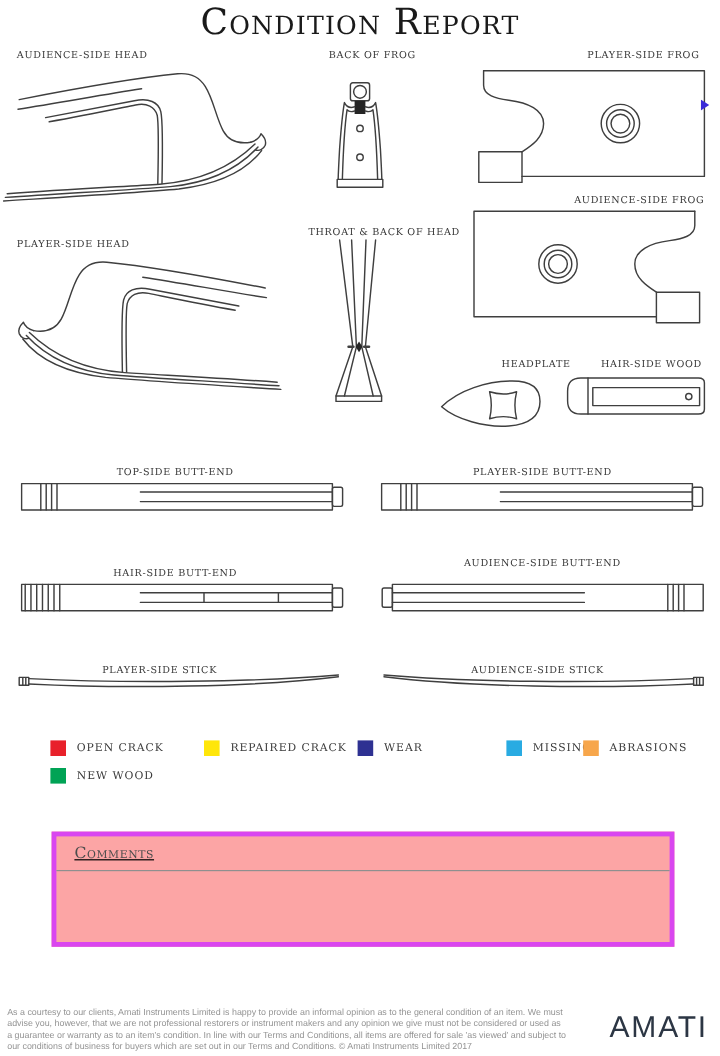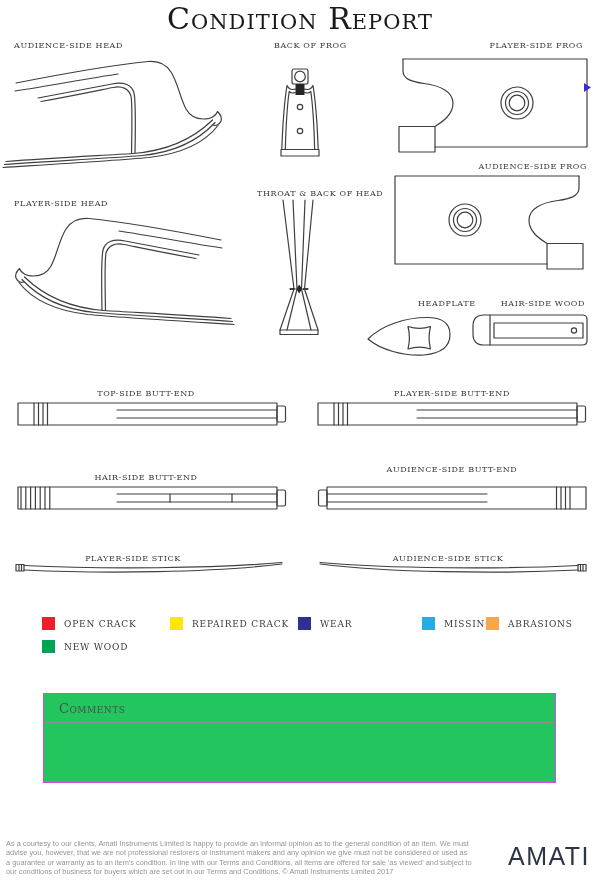--- a/index.html
+++ b/index.html
@@ -11,21 +11,21 @@
   .ctr{transform:translateX(-50%);}
   .draw{position:absolute;}
   .draw *{fill:none;stroke:#3f3f3f;stroke-width:1.2;stroke-linejoin:round;stroke-linecap:round;}
   .draw .solid{fill:#252525;stroke:none;}
   .draw .thick{stroke-width:2.2;}
   .marker{position:absolute;}
   .leg{position:absolute;display:flex;align-items:center;gap:9px;}
   .leg .sw{width:13px;height:13px;flex:0 0 auto;}
   .leg .lt{font-size:9px;letter-spacing:.8px;color:#3a3a3a;white-space:nowrap;}
   .comments{position:absolute;left:43px;top:693px;width:511px;height:88px;
-            border:1px solid #d946ef;background:#22c55e;}
+            border:4px solid #d946ef;background:#fca5a5;text-decoration:underline;}
   .comments .hd{height:28px;border-bottom:1px solid #8f8f8f;display:flex;align-items:center;}
   .comments .hd span{margin-left:15px;font-size:13px;font-variant:small-caps;
                      letter-spacing:.5px;color:#4c4c4c;}
   .comments .bd{height:58px;}
   .disclaimer{position:absolute;left:6px;top:839px;width:466px;
               font-family:"Liberation Sans",sans-serif;font-size:7.4px;line-height:9.4px;
               color:#949494;}
   .brand{position:absolute;right:10px;top:842px;font-family:"Liberation Sans",sans-serif;
          font-weight:300;font-size:25px;letter-spacing:1.5px;color:#2c3644;}
 </style>

